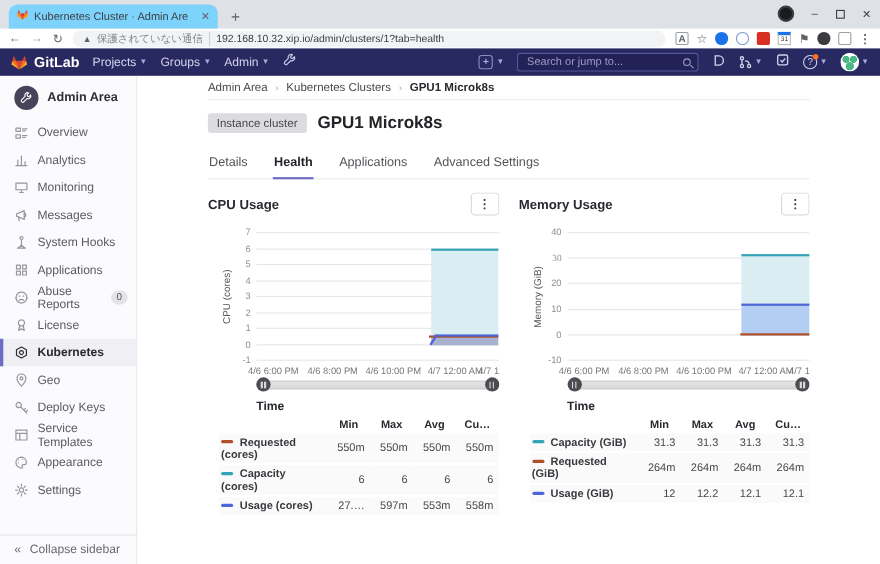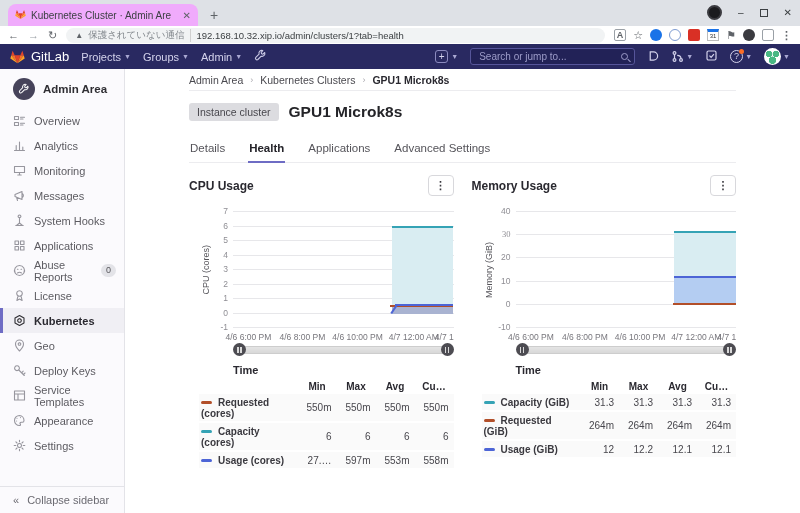--- a/index.html
+++ b/index.html
@@ -4,21 +4,21 @@
 <style>
   * { box-sizing: border-box; }
   html,body { margin:0; padding:0; }
   body {
     width:800px; height:513px; overflow:hidden; background:#fff;
     font-family:"Liberation Sans", sans-serif; color:#2f2e33;
     -webkit-font-smoothing: antialiased;
   }
   
   .tabstrip { height:26px; background:#dee1e6; display:flex; align-items:flex-end; position:relative; }
-  .btab { width:190px; height:22px; background:#f0abfc; border-radius:8px 8px 0 0; margin-left:8px;
+  .btab { width:190px; height:22px; background:#7dd3fc; border-radius:8px 8px 0 0; margin-left:8px;
           display:flex; align-items:center; gap:5px; padding:0 7px; font-size:10px; color:#3c4043; }
   .btab-title { flex:1; white-space:nowrap; overflow:hidden; }
   .btab-close { color:#5f6368; font-size:10px; }
   .newtab { margin:0 0 5px 12px; font-size:14px; line-height:12px; color:#5f6368; }
   .wincontrols { position:absolute; right:8px; top:5px; display:flex; gap:16px; align-items:center; color:#3c4043; font-size:10px; }
   .profile-dot { width:15px; height:15px; border-radius:50%; background:#1b1b1e; border:2px solid #3b3b40; }
   .win-max { width:8px; height:8px; border:1px solid #3c4043; display:inline-block; }
   .addressbar { height:18px; background:#fff; display:flex; align-items:center; padding:0 8px; gap:9px; font-size:11px; color:#5f6368; }
   .nav-glyph { font-size:11px; color:#5f6368; }
   .urlbox { flex:1; height:15px; background:#f1f3f4; border-radius:8px; display:flex; align-items:center; gap:5px; padding:0 9px; font-size:9.5px; overflow:hidden; white-space:nowrap; }
@@ -30,21 +30,21 @@
   .ext-blue { background:#1a73e8; border-radius:50%; }
   .ext-clock { border:1.5px solid #7d9bd1; border-radius:50%; }
   .ext-red { background:#d93025; border-radius:2px; }
   .ext-cal { background:#fff; border:1px solid #bbb; border-top:3px solid #1a73e8; font-size:6px; text-align:center; color:#333; line-height:8px; }
   .ext-dark { background:#3b3b40; border-radius:50%; }
   .ext-puzzle { border:1.5px solid #9aa0a6; border-radius:2px; }
   .star { color:#5f6368; font-size:11px; }
   .translate { color:#5f6368; font-size:9px; font-weight:bold; border:1px solid #9aa0a6; border-radius:2px; padding:0 2px; line-height:10px; }
   
   .gl-navbar { height:25px; background:#292961; display:flex; align-items:center; padding:0 10px; gap:12px; }
-  .brand { display:flex; align-items:center; gap:6px; color:#fff; font-size:13px; font-weight:normal; }
+  .brand { display:flex; align-items:center; gap:6px; color:#fff; font-size:13px; font-weight:bold; }
   .gl-menu { display:flex; align-items:center; gap:3px; color:#d4d3ec; font-size:11px; }
   .caret { font-size:7px; color:#a9a8d2; }
   .gl-spacer { flex:1; }
   .plusbox { display:flex; align-items:center; gap:3px; color:#d4d3ec; }
   .plus-sq { width:13px; height:13px; border:1px solid #8c8bc0; border-radius:3px; font-size:10px; line-height:11px; text-align:center; color:#d4d3ec; }
   .gl-search { width:165px; height:17px; background:#222257; border:1px solid #56559a; border-radius:3px; display:flex; align-items:center; padding:0 6px; }
   .gl-search input { flex:1; background:transparent; border:none; outline:none; font-size:10px; color:#cfcee8; font-family:"Liberation Sans",sans-serif; }
   .gl-search input::placeholder { color:#9d9cc9; }
   .mag { width:7px; height:7px; border:1.3px solid #9d9cc9; border-radius:50%; position:relative; }
   .mag::after { content:""; position:absolute; width:4px; height:1.3px; background:#9d9cc9; transform:rotate(45deg); left:5px; top:6px; }

